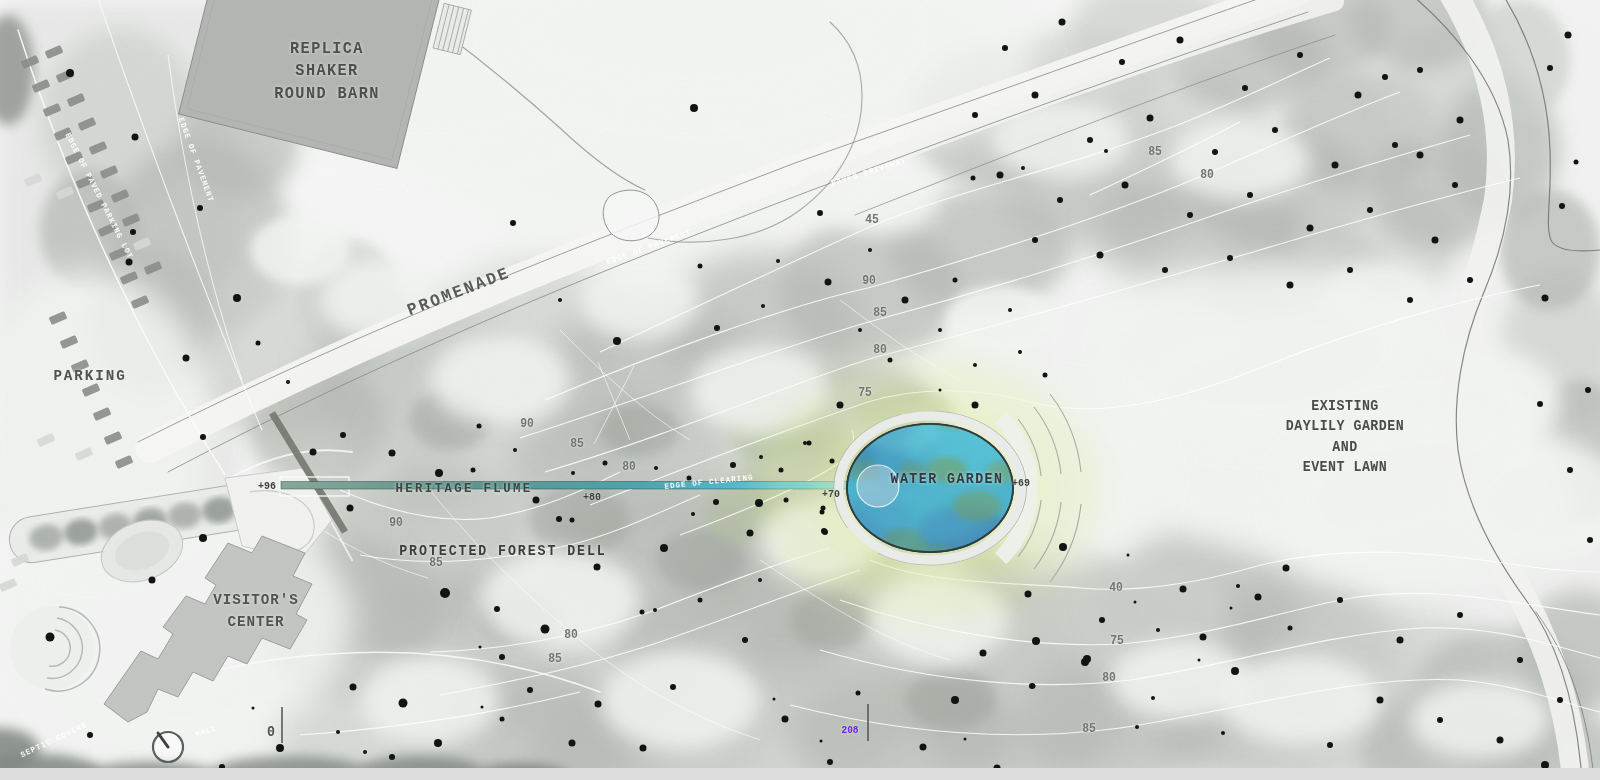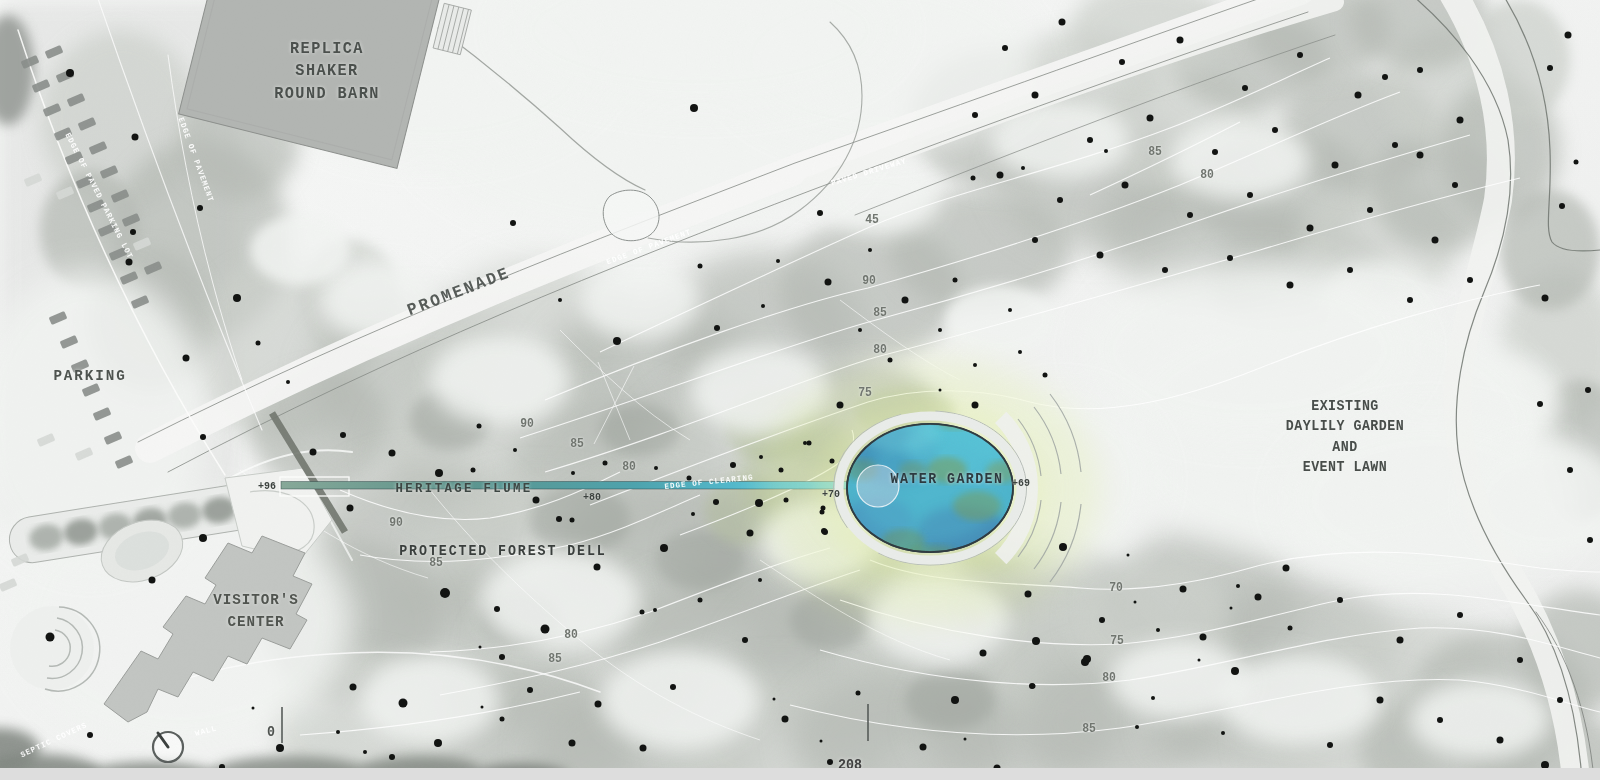--- a/index.html
+++ b/index.html
@@ -557,21 +557,21 @@
       <div class="lbl big" style="left: 464px; top: 489px; font-size: 13px; letter-spacing: 2.5px; line-height: 1.25; color: rgb(61, 70, 67); transform: translate(-50%, -50%) rotate(0deg) scaleX(0.95);">HERITAGE FLUME</div>
       <div class="lbl big" style="left: 503px; top: 552px; font-size: 14px; letter-spacing: 2px; line-height: 1.25; color: rgb(58, 63, 61); transform: translate(-50%, -50%) rotate(0deg) scaleX(0.95);">PROTECTED FOREST DELL</div>
       <div class="lbl big" style="left: 947px; top: 480px; font-size: 14px; letter-spacing: 1.5px; line-height: 1.25; color: rgb(45, 58, 64); transform: translate(-50%, -50%) rotate(0deg) scaleX(0.95);">WATER GARDEN</div>
       <div class="lbl big" style="left: 1345px; top: 437px; font-size: 14px; letter-spacing: 0.5px; line-height: 1.45; color: rgb(72, 77, 74); transform: translate(-50%, -50%) rotate(0deg) scaleX(0.95);">EXISTING
 DAYLILY GARDEN
 AND
 EVENT LAWN</div>
       <div class="lbl big" style="left: 256px; top: 612px; font-size: 15px; letter-spacing: 1px; line-height: 1.45; color: rgb(80, 84, 79); transform: translate(-50%, -50%) rotate(0deg) scaleX(0.95);">VISITOR'S
 CENTER</div>
       <div class="lbl big" style="left: 271px; top: 733px; font-size: 14px; letter-spacing: 0px; line-height: 1.25; color: rgb(78, 82, 79); transform: translate(-50%, -50%) rotate(0deg) scaleX(0.95);">0</div>
-      <div class="lbl big" style="left: 850px; top: 766px; font-size: 14px; letter-spacing: 0px; line-height: 1.25; color: #404040; transform: translate(-50%, -50%) rotate(0deg) scaleX(0.95);">208</div>
+      <div class="lbl big" style="left: 850px; top: 731px; font-size: 10px; letter-spacing: 0px; line-height: 1.25; color: #6d28d9; transform: translate(-50%, -50%) rotate(0deg) scaleX(0.95);">208</div>
       <div class="lbl mic" style="left: 99px; top: 196px; transform: translate(-50%, -50%) rotate(63deg) scaleX(0.95);">EDGE OF PAVED PARKING LOT</div>
       <div class="lbl mic" style="left: 196px; top: 160px; transform: translate(-50%, -50%) rotate(70deg) scaleX(0.95);">EDGE OF PAVEMENT</div>
       <div class="lbl mic" style="left: 649px; top: 247px; transform: translate(-50%, -50%) rotate(-20deg) scaleX(0.95);">EDGE OF PAVEMENT</div>
       <div class="lbl mic" style="left: 869px; top: 172px; transform: translate(-50%, -50%) rotate(-17deg) scaleX(0.95);">PAVED DRIVEWAY</div>
       <div class="lbl mic" style="left: 709px; top: 482px; transform: translate(-50%, -50%) rotate(-6deg) scaleX(0.95);">EDGE OF CLEARING</div>
       <div class="lbl mic" style="left: 54px; top: 740px; transform: translate(-50%, -50%) rotate(-25deg) scaleX(0.95);">SEPTIC COVERS</div>
       <div class="lbl mic" style="left: 206px; top: 731px; transform: translate(-50%, -50%) rotate(-15deg) scaleX(0.95);">WALL</div>
       <div class="lbl ctl" style="left: 872px; top: 220px; transform: translate(-50%, -50%) rotate(0deg) scaleX(0.95);">45</div>
       <div class="lbl ctl" style="left: 869px; top: 281px; transform: translate(-50%, -50%) rotate(0deg) scaleX(0.95);">90</div>
       <div class="lbl ctl" style="left: 880px; top: 313px; transform: translate(-50%, -50%) rotate(0deg) scaleX(0.95);">85</div>
@@ -579,21 +579,21 @@
       <div class="lbl ctl" style="left: 865px; top: 393px; transform: translate(-50%, -50%) rotate(0deg) scaleX(0.95);">75</div>
       <div class="lbl ctl" style="left: 1155px; top: 152px; transform: translate(-50%, -50%) rotate(0deg) scaleX(0.95);">85</div>
       <div class="lbl ctl" style="left: 1207px; top: 175px; transform: translate(-50%, -50%) rotate(0deg) scaleX(0.95);">80</div>
       <div class="lbl ctl" style="left: 527px; top: 424px; transform: translate(-50%, -50%) rotate(0deg) scaleX(0.95);">90</div>
       <div class="lbl ctl" style="left: 577px; top: 444px; transform: translate(-50%, -50%) rotate(0deg) scaleX(0.95);">85</div>
       <div class="lbl ctl" style="left: 629px; top: 467px; transform: translate(-50%, -50%) rotate(0deg) scaleX(0.95);">80</div>
       <div class="lbl ctl" style="left: 396px; top: 523px; transform: translate(-50%, -50%) rotate(0deg) scaleX(0.95);">90</div>
       <div class="lbl ctl" style="left: 436px; top: 563px; transform: translate(-50%, -50%) rotate(0deg) scaleX(0.95);">85</div>
       <div class="lbl ctl" style="left: 571px; top: 635px; transform: translate(-50%, -50%) rotate(0deg) scaleX(0.95);">80</div>
       <div class="lbl ctl" style="left: 555px; top: 659px; transform: translate(-50%, -50%) rotate(0deg) scaleX(0.95);">85</div>
-      <div class="lbl ctl" style="left: 1116px; top: 588px; transform: translate(-50%, -50%) rotate(0deg) scaleX(0.95);">70</div>
+      <div class="lbl ctl" style="left: 1116px; top: 588px; transform: translate(-50%, -50%) rotate(0deg) scaleX(0.95);">40</div>
       <div class="lbl ctl" style="left: 1117px; top: 641px; transform: translate(-50%, -50%) rotate(0deg) scaleX(0.95);">75</div>
       <div class="lbl ctl" style="left: 1109px; top: 678px; transform: translate(-50%, -50%) rotate(0deg) scaleX(0.95);">80</div>
       <div class="lbl ctl" style="left: 1089px; top: 729px; transform: translate(-50%, -50%) rotate(0deg) scaleX(0.95);">85</div>
       <div class="lbl elv" style="left: 267px; top: 486px; transform: translate(-50%, -50%) rotate(0deg) scaleX(0.95);">+96</div>
       <div class="lbl elv" style="left: 592px; top: 497px; transform: translate(-50%, -50%) rotate(0deg) scaleX(0.95);">+80</div>
       <div class="lbl elv" style="left: 831px; top: 494px; transform: translate(-50%, -50%) rotate(0deg) scaleX(0.95);">+70</div>
       <div class="lbl elv" style="left: 1021px; top: 483px; transform: translate(-50%, -50%) rotate(0deg) scaleX(0.95);">+69</div>
     </div>
 </div>
 

